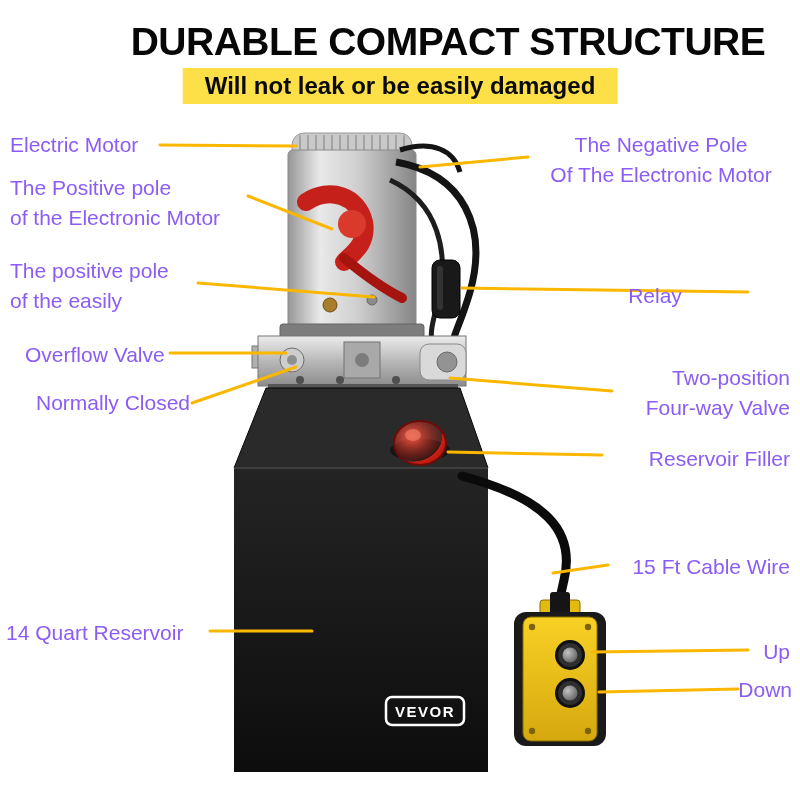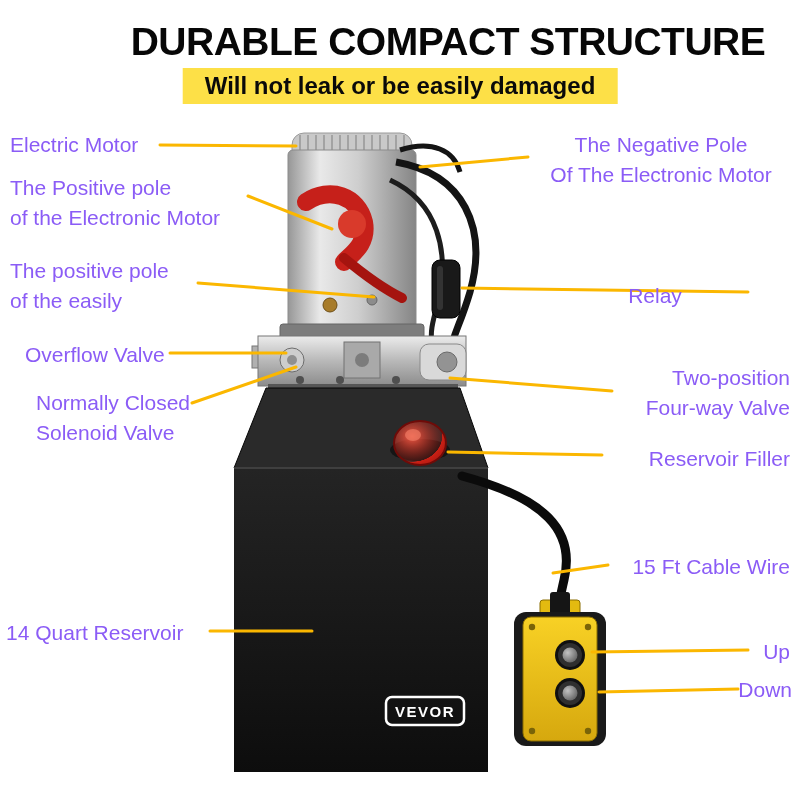--- a/index.html
+++ b/index.html
@@ -192,21 +192,20 @@
   </div>
   <div class="label l-positive-pole-relay">
     <div>The positive pole</div>
     <div>of the easily</div>
   </div>
   <div class="label l-overflow-valve">
     <div>Overflow Valve</div>
   </div>
   <div class="label l-solenoid-valve">
     <div>Normally Closed</div>
-    <div>Solenoid Valve</div>
   </div>
   <div class="label l-quart-reservoir">
     <div>14 Quart Reservoir</div>
   </div>
 
   <div class="label l-negative-pole">
     <div>The Negative Pole</div>
     <div>Of The Electronic Motor</div>
   </div>
   <div class="label l-relay">

